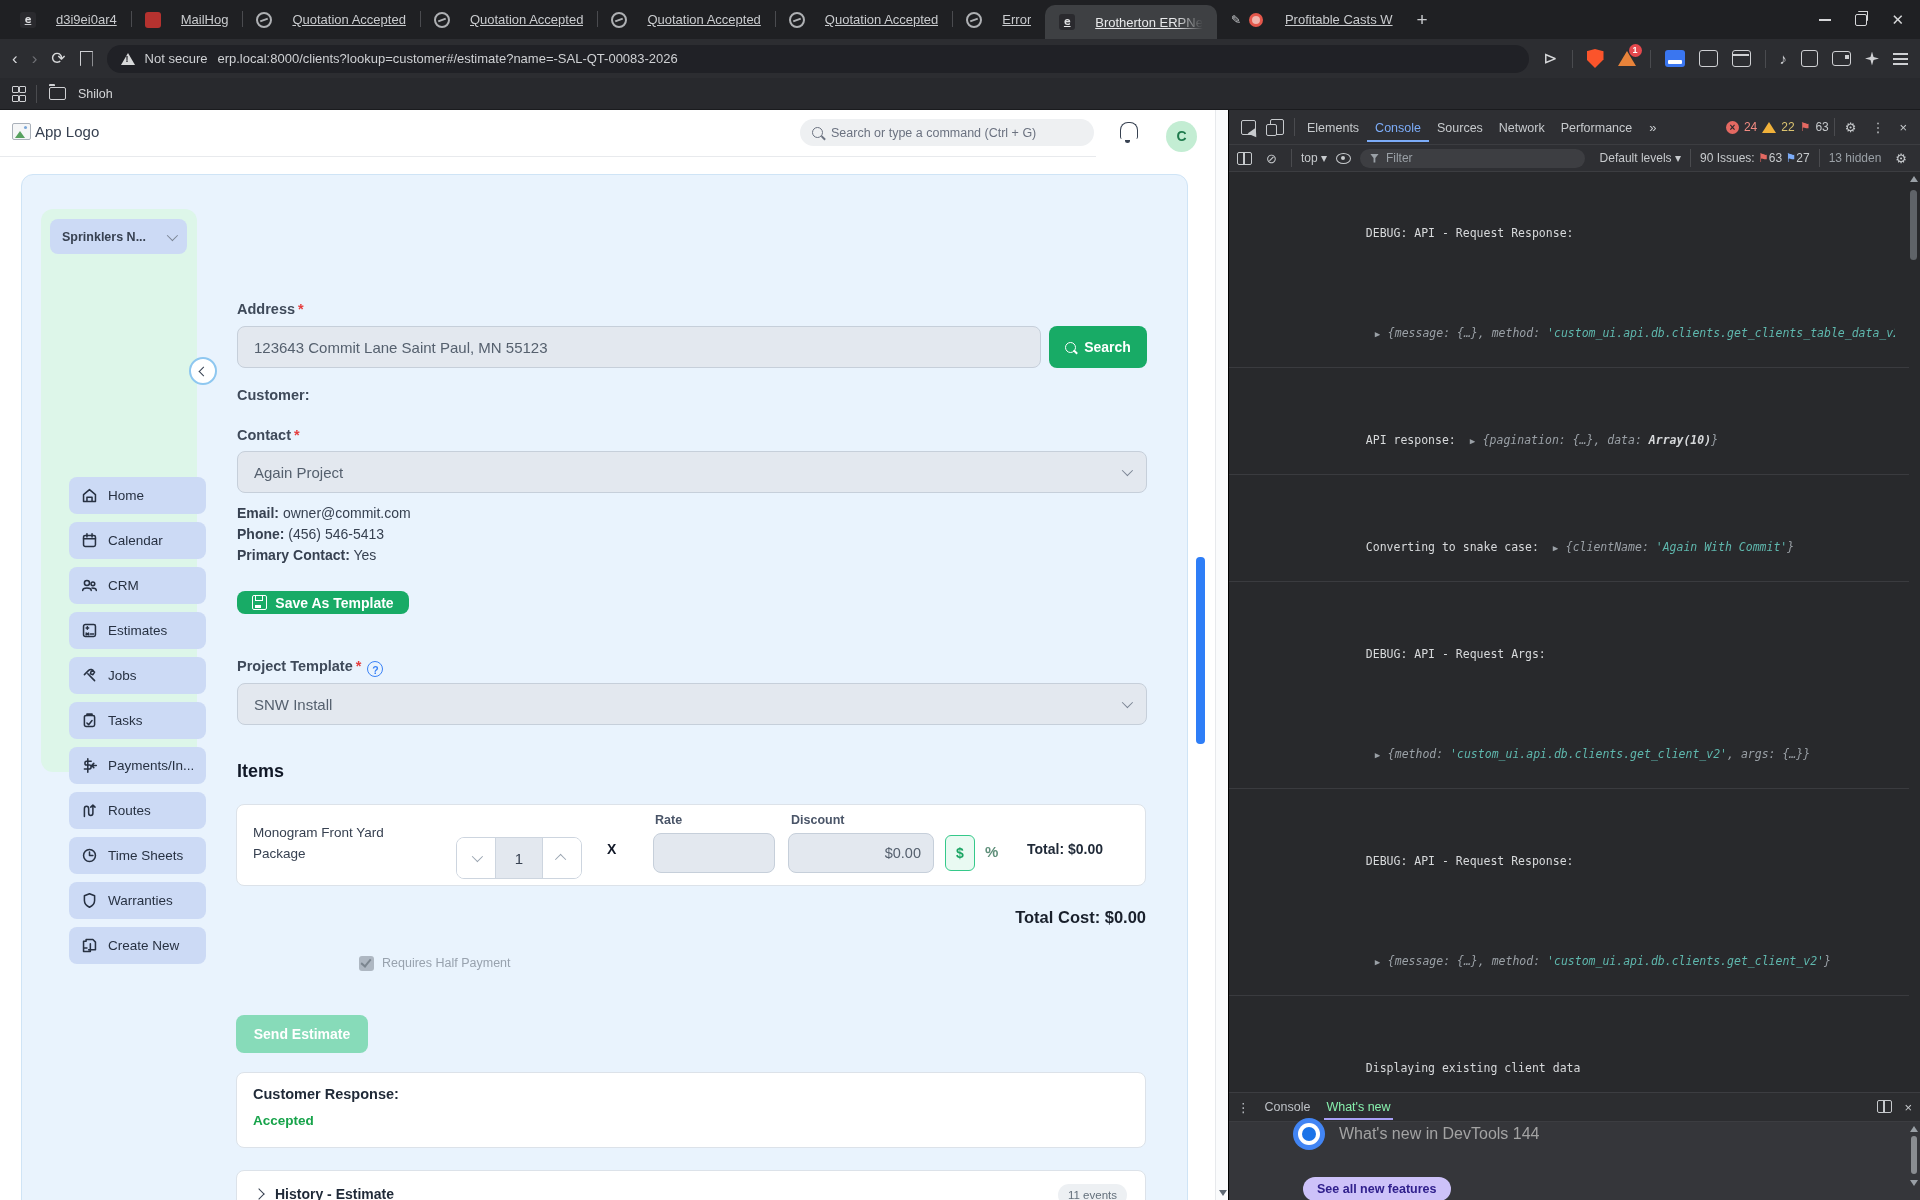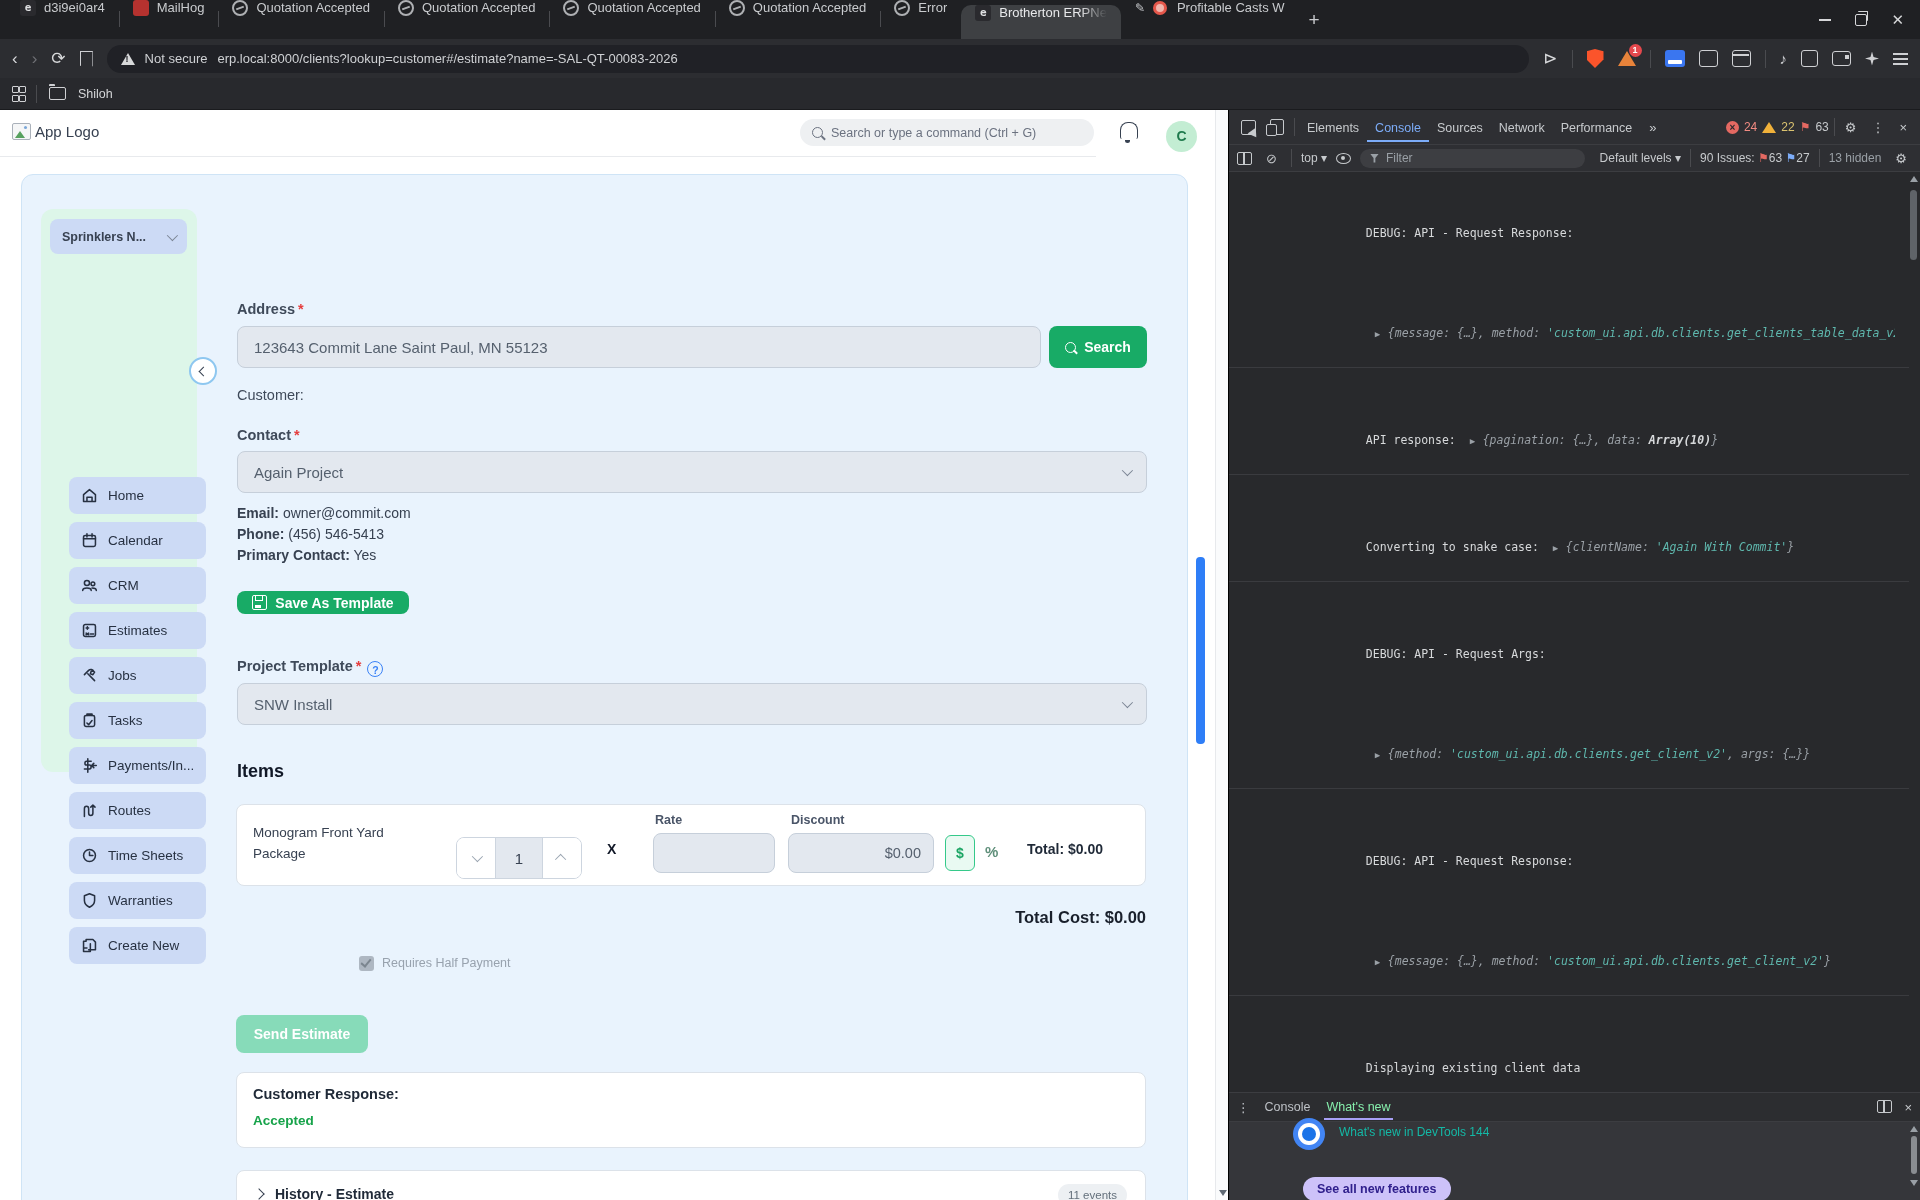--- a/index.html
+++ b/index.html
@@ -1,21 +1,21 @@
 <!DOCTYPE html>
 <html><head>
 <meta charset="utf-8">
 <style>
   html,body{margin:0;padding:0;background:#111;font-family:"Liberation Sans",sans-serif;}
   #screen{position:relative;width:1920px;height:1200px;overflow:hidden;background:#fff;}
   .abs{position:absolute;}
 
   
   #tabbar{position:absolute;left:0;top:0;width:1920px;height:39px;background:#1f2023;display:flex;align-items:center;padding-left:6px;box-sizing:border-box;}
-  .tab{display:flex;gap:8px;height:39px;padding:0 14px;color:#c9cbce;font-size:13px;white-space:nowrap;overflow:hidden;position:relative;flex:none;}
+  .tab{display:flex;align-items:center;gap:20px;height:39px;padding:0 14px;color:#c9cbce;font-size:13px;white-space:nowrap;overflow:hidden;position:relative;flex:none;text-decoration:underline;}
   .tab[data-active]{background:#3e4043;border-radius:10px 10px 0 0;height:34px;margin-top:5px;color:#e8e9eb;}
   .tab:not([data-active])+.tab:not([data-active])::before{content:"";position:absolute;left:0;top:11px;width:1px;height:16px;background:#4a4b4f;}
   .tab .title{overflow:hidden;text-overflow:clip;max-width:130px;}
   .tab[data-active] .title{max-width:120px;-webkit-mask-image:linear-gradient(90deg,#000 75%,transparent);mask-image:linear-gradient(90deg,#000 75%,transparent);}
   .fav{width:16px;height:16px;flex:none;display:inline-block;position:relative;}
   .fav[data-fav="e"]{background:#2a2a2e;border-radius:3px;color:#dfe0e2;font:700 11px/16px "DejaVu Sans Mono",monospace;text-align:center;}
   .fav[data-fav="e"]::before{content:"e";}
   .fav[data-fav="mh"]{background:#b5322f;border-radius:3px;}
   .fav[data-fav="g"]{background:#1f2023;border:2px solid #aeb0b3;border-radius:50%;box-sizing:border-box;}
   .fav[data-fav="g"]::before{content:"";position:absolute;left:2px;top:5px;width:8px;height:2px;background:#aeb0b3;transform:rotate(-20deg);}
@@ -157,21 +157,21 @@
   #drawer{position:absolute;left:0;bottom:0;width:100%;height:107px;background:#35363a;border-top:1px solid #3c3d41;}
   #drawer-tabs{height:28px;background:#2c2d30;border-bottom:1px solid #3c3d41;display:flex;align-items:center;padding:0 8px;gap:14px;font-size:12.5px;color:#bdc1c6;}
   .drawer-tab[data-active]{color:#86efac;border-bottom:2px solid #a8a0f5;padding:6px 2px 4px;}
   .dots3{color:#bdc1c6;letter-spacing:1px;}
   #drawer-right{margin-left:auto;display:flex;gap:12px;color:#c7cacd;font-size:13px;}
   .split-ic{width:13px;height:11px;border:1.5px solid #c7cacd;border-radius:2px;position:relative;}
   .split-ic::after{content:"";position:absolute;left:5px;top:0;width:1.5px;height:11px;background:#c7cacd;}
   #wn-logo{position:absolute;left:64px;top:25px;width:32px;height:32px;border-radius:50%;background:#4285f4;}
   #wn-logo::before{content:"";position:absolute;left:5px;top:5px;width:22px;height:22px;border-radius:50%;background:#fff;}
   #wn-logo::after{content:"";position:absolute;left:9px;top:9px;width:14px;height:14px;border-radius:50%;background:#1a73e8;}
-  #wn-title{position:absolute;left:110px;top:32px;font-size:12px;color:#14b8a6;}
+  #wn-title{position:absolute;left:110px;top:32px;font-size:16px;color:#a3a3a3;}
   #wn-cta{position:absolute;left:74px;top:84px;height:24px;background:#cdc2f9;color:#30208d;font-size:12.5px;font-weight:600;border-radius:13px;display:flex;align-items:center;padding:0 14px;}
   #drawer-scroll{position:absolute;right:0;top:30px;width:12px;height:77px;}
   #drawer-scroll .arr-up{position:absolute;top:3px;left:2px;width:0;height:0;border-left:4px solid transparent;border-right:4px solid transparent;border-bottom:6px solid #9aa0a6;}
   #drawer-scroll .thumb{position:absolute;top:13px;left:3px;width:6px;height:38px;background:#8a8d91;border-radius:3px;}
   #drawer-scroll .arr-dn{position:absolute;bottom:14px;left:2px;width:0;height:0;border-left:4px solid transparent;border-right:4px solid transparent;border-top:6px solid #9aa0a6;}
 </style>
 </head>
 <body>
 
 <svg width="0" height="0" style="position:absolute">
@@ -446,21 +446,21 @@
 
       <div class="form-label" style="left:215px;top:126px;"><span>Address</span><span class="req">*</span></div>
       <div class="input" style="left:215px;top:151px;width:804px;height:42px;">
           <span>123643 Commit Lane Saint Paul, MN 55123</span>
         </div>
       <div class="gbtn" style="left:1027px;top:151px;width:98px;height:42px;">
           <span class="mag-w"></span>
           <span>Search</span>
         </div>
 
-      <div class="form-label" style="left:215px;top:212px;font-weight:400;">Customer:</div>
+      <div class="form-label" style="left:215px;top:212px;font-weight:700;">Customer:</div>
 
       <div class="form-label" style="left:215px;top:252px;"><span>Contact</span><span class="req">*</span></div>
       <div class="input" style="left:215px;top:276px;width:910px;height:42px;">
           <span>Again Project</span>
           <span class="chev down"></span>
         </div>
 
       <div class="info-line" style="left:215px;top:330px;"><b>Email:</b> <span>owner@commit.com</span></div>
       <div class="info-line" style="left:215px;top:351px;"><b>Phone:</b> <span>(456) 546-5413</span></div>
       <div class="info-line" style="left:215px;top:372px;"><b>Primary Contact:</b> <span>Yes</span></div>

